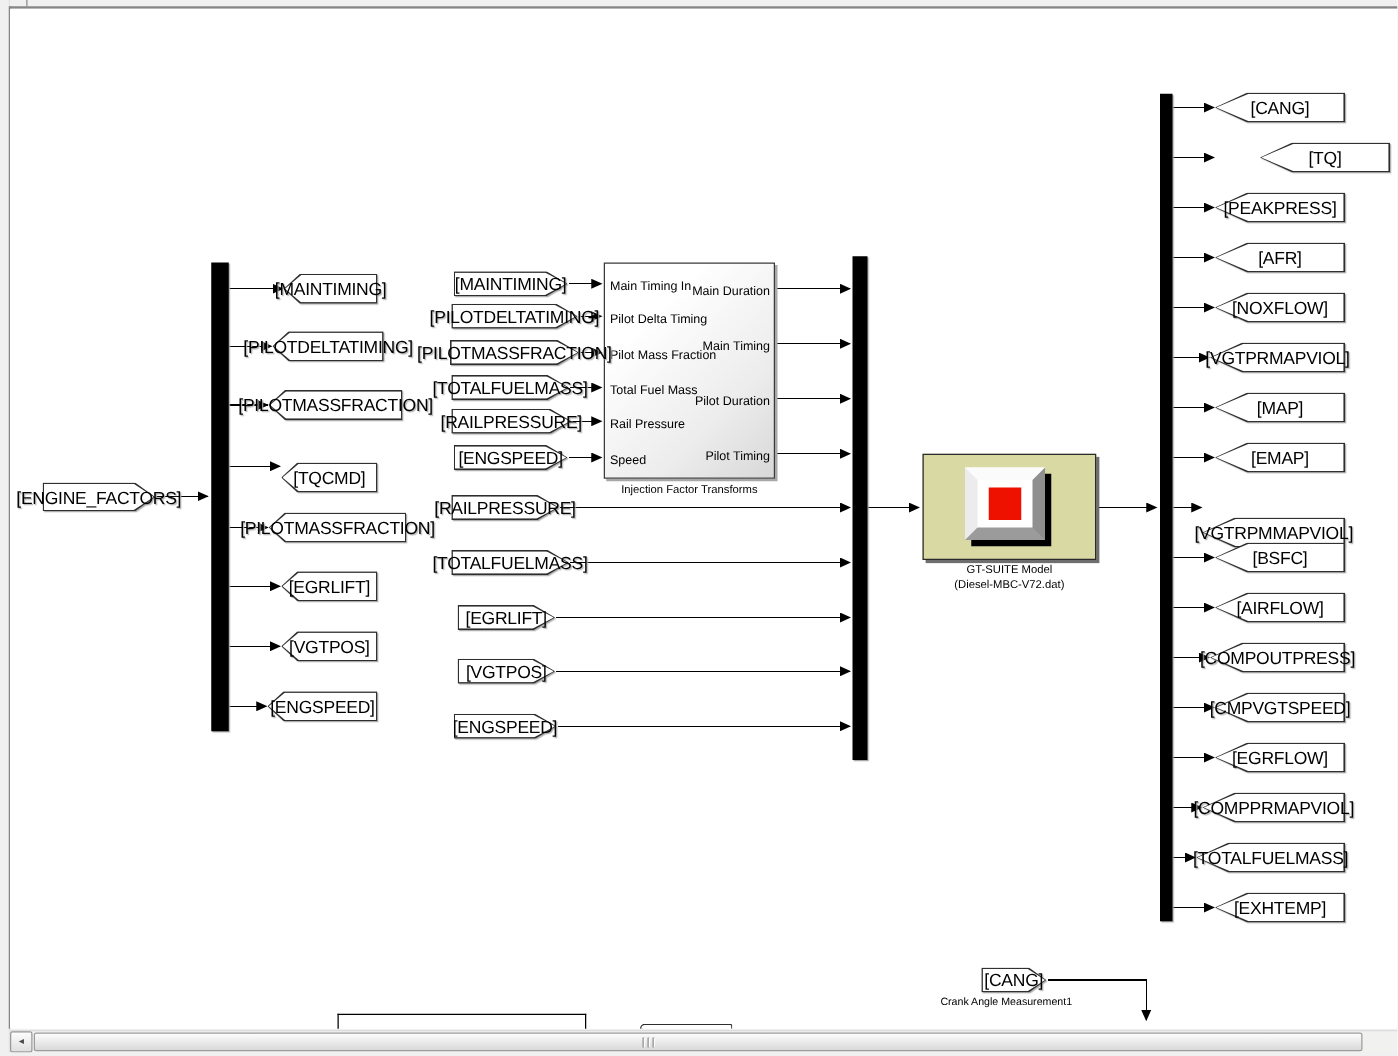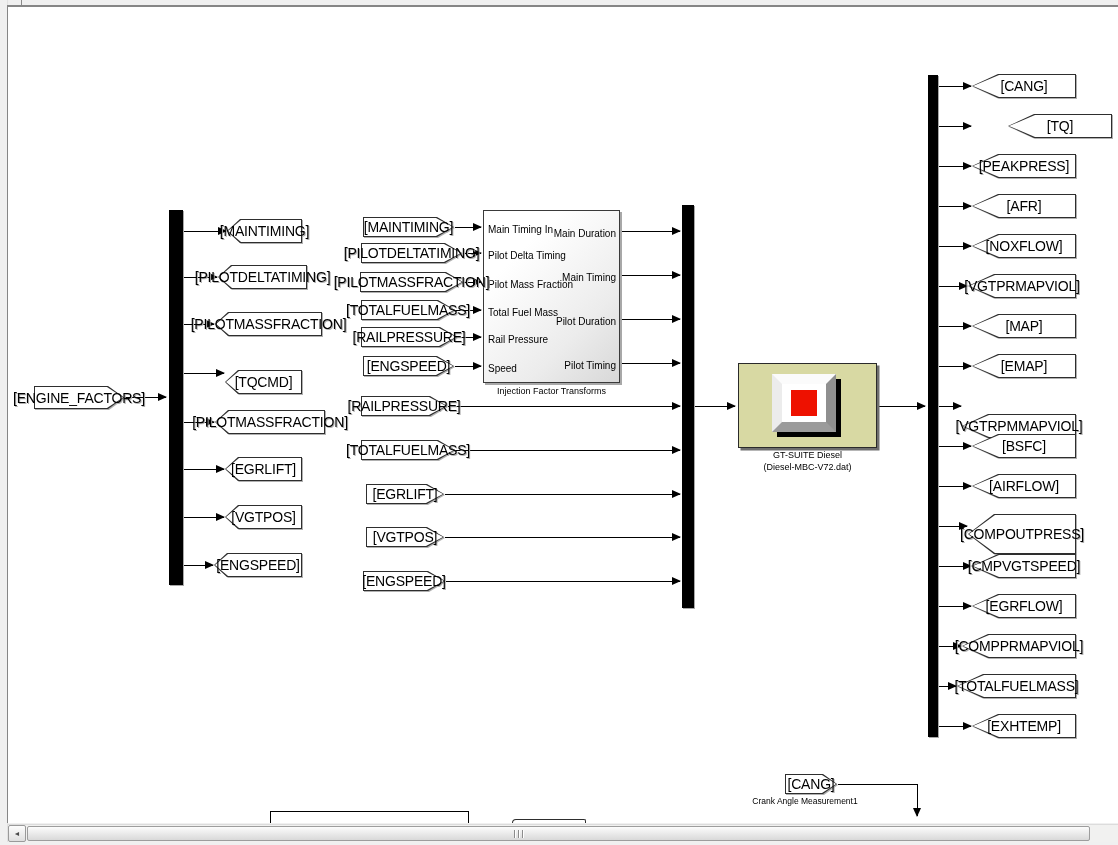--- a/index.html
+++ b/index.html
@@ -162,21 +162,21 @@
       <div class="port-label port-out" style="top: 105px;">Pilot Duration</div>
       <div class="port-label port-out" style="top: 149px;">Pilot Timing</div>
     </div>
   <div class="block-caption" style="left:483px;top:386px;width:137px;">Injection Factor Transforms</div>
 
   <div class="gtsuite" id="gtsuite-block" style="background: rgb(216, 217, 163);">
     <div class="gt-icon">
       <div class="red-core" id="gt-red" style="background: rgb(238, 17, 0);"></div>
     </div>
   </div>
-  <div class="block-caption" style="left:738px;top:450px;width:139px;">GT-SUITE Diesel</div>
+  <div class="block-caption" style="left:738px;top:450px;width:139px;">GT-SUITE Model</div>
   <div class="block-caption" style="left:728px;top:462px;width:159px;">(Diesel-MBC-V72.dat)</div>
 
   <div class="partial-box"></div>
   <div class="partial-block"></div>
   <div class="block-caption" style="left:730px;top:796px;width:150px;font-size:8.5px;">Crank Angle Measurement1</div>
 
   <div class="hscroll">
     <div class="btn">
       <span>◄</span>
     </div>
@@ -338,21 +338,21 @@
     <div class="tag" style="left: 972px; top: 434px; width: 104px; height: 24px; text-decoration: underline;">
       <div class="shape-outer" style="clip-path:polygon(26px 0,100% 0,100% 100%,26px 100%,0 50%)"></div>
       <div class="shape-inner" style="clip-path:polygon(26px 0,100% 0,100% 100%,26px 100%,0 50%)"></div>
       <div class="lbl">[BSFC]</div>
     </div>
     <div class="tag" style="left: 972px; top: 474px; width: 104px; height: 24px;">
       <div class="shape-outer" style="clip-path:polygon(26px 0,100% 0,100% 100%,26px 100%,0 50%)"></div>
       <div class="shape-inner" style="clip-path:polygon(26px 0,100% 0,100% 100%,26px 100%,0 50%)"></div>
       <div class="lbl">[AIRFLOW]</div>
     </div>
-    <div class="tag" style="left: 968px; top: 514px; width: 108px; height: 40px;">
+    <div class="tag" style="left: 968px; top: 514px; width: 108px; height: 24px;">
       <div class="shape-outer" style="clip-path:polygon(26px 0,100% 0,100% 100%,26px 100%,0 50%)"></div>
       <div class="shape-inner" style="clip-path:polygon(26px 0,100% 0,100% 100%,26px 100%,0 50%)"></div>
       <div class="lbl">[COMPOUTPRESS]</div>
     </div>
     <div class="tag" style="left: 972px; top: 554px; width: 104px; height: 24px;">
       <div class="shape-outer" style="clip-path:polygon(26px 0,100% 0,100% 100%,26px 100%,0 50%)"></div>
       <div class="shape-inner" style="clip-path:polygon(26px 0,100% 0,100% 100%,26px 100%,0 50%)"></div>
       <div class="lbl">[CMPVGTSPEED]</div>
     </div>
     <div class="tag" style="left: 972px; top: 594px; width: 104px; height: 24px;">

